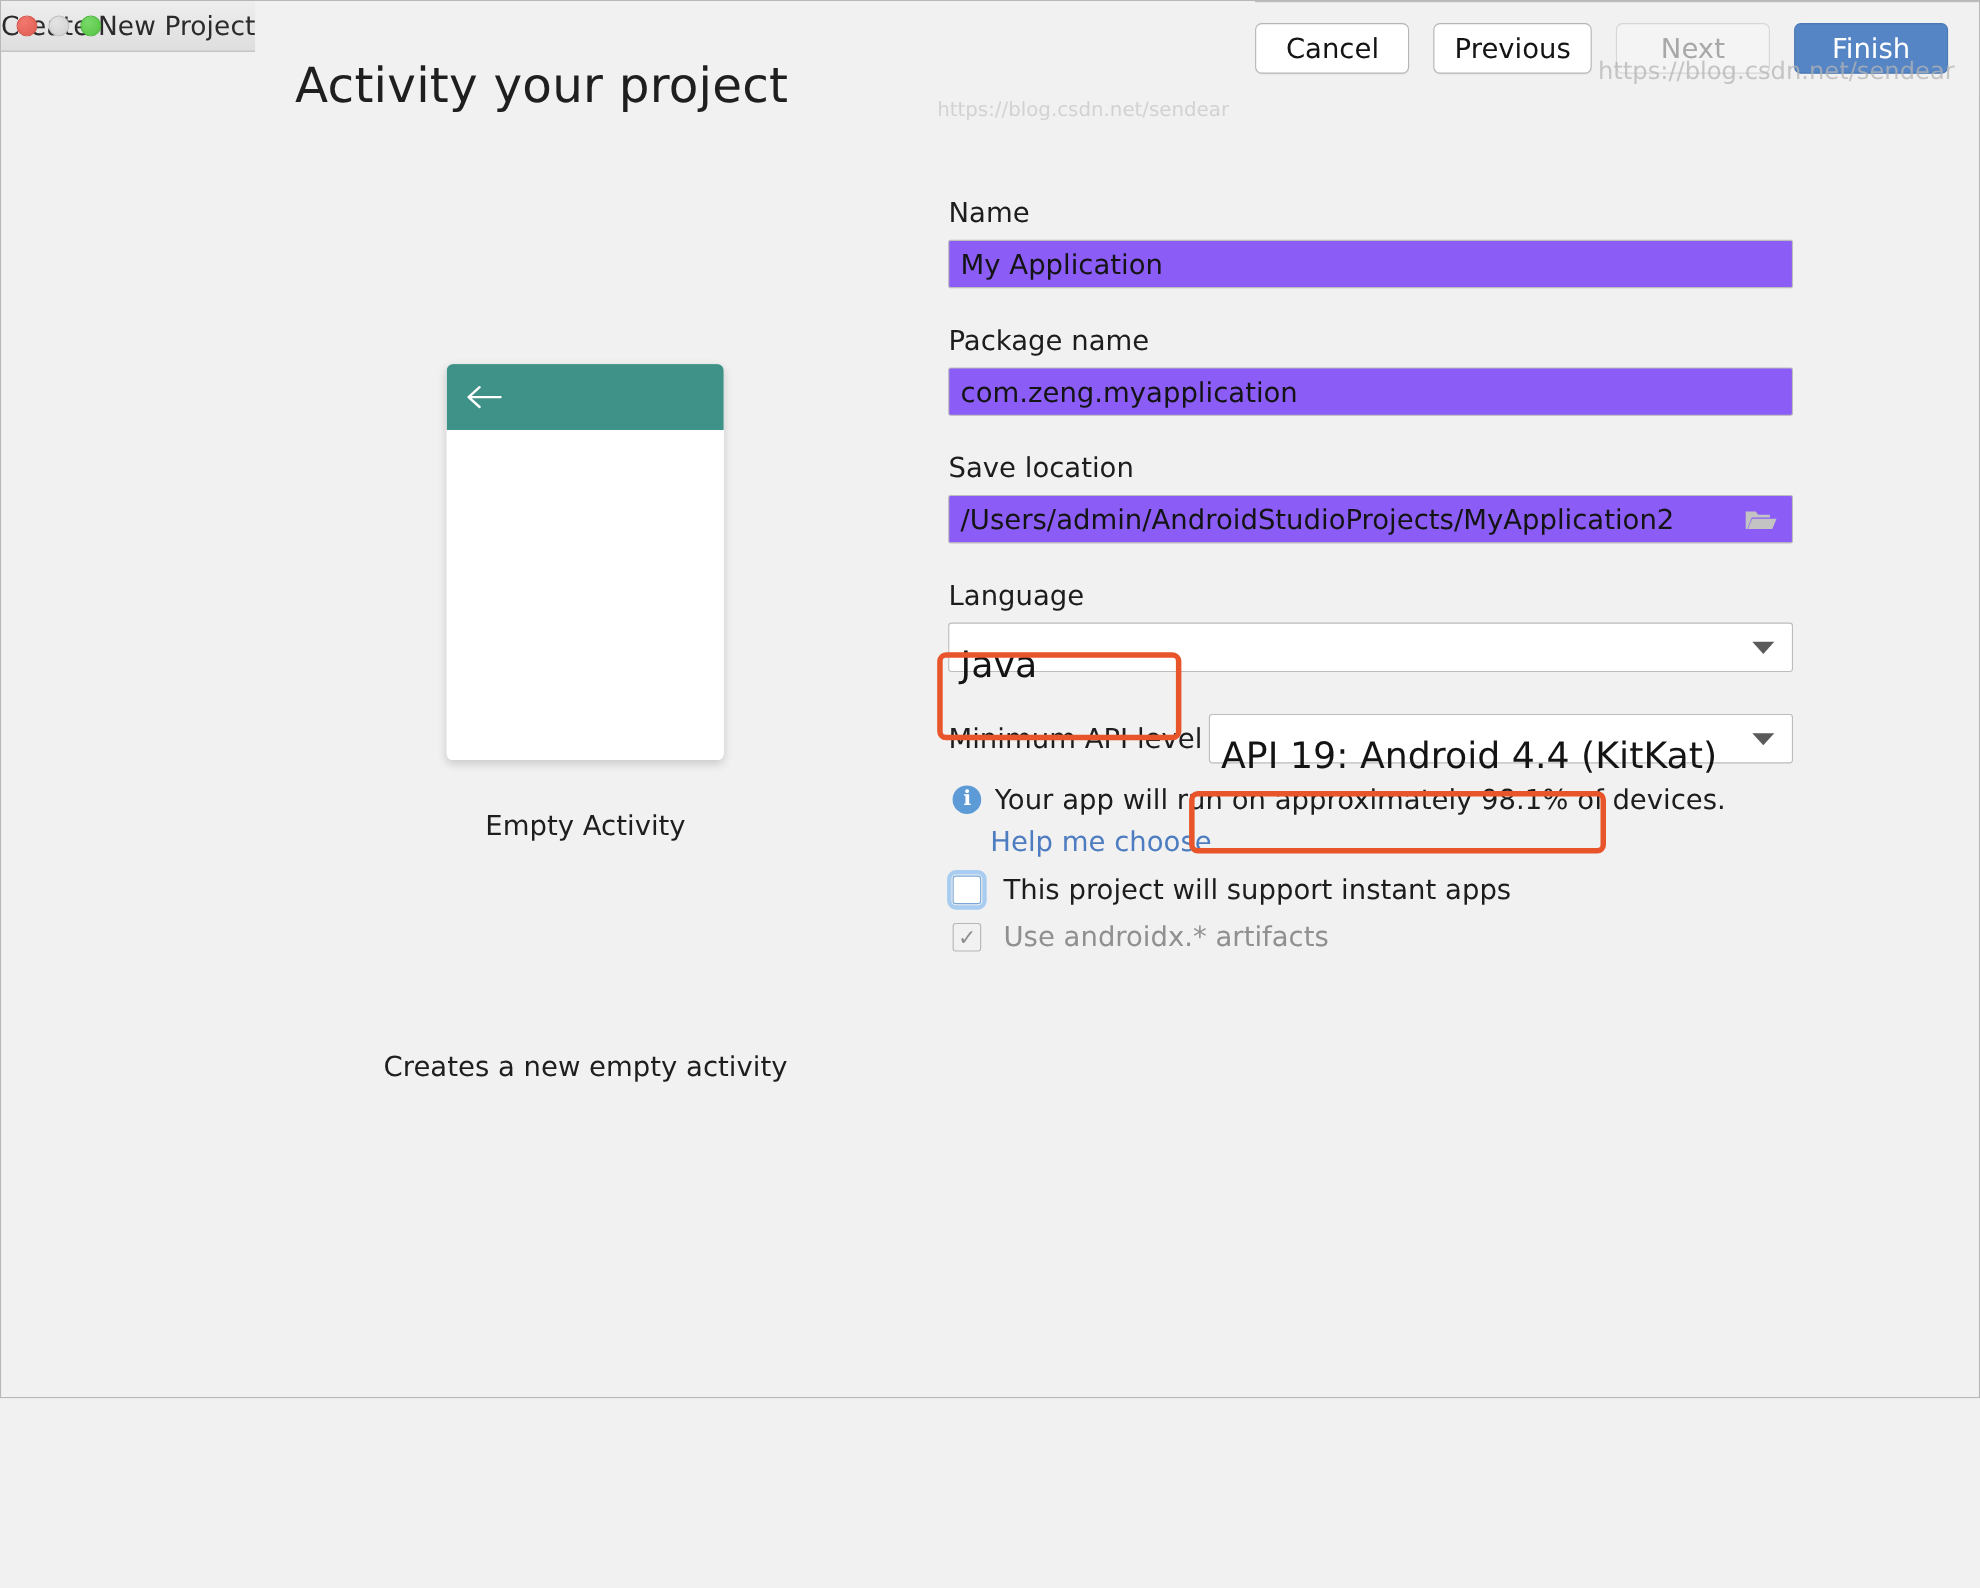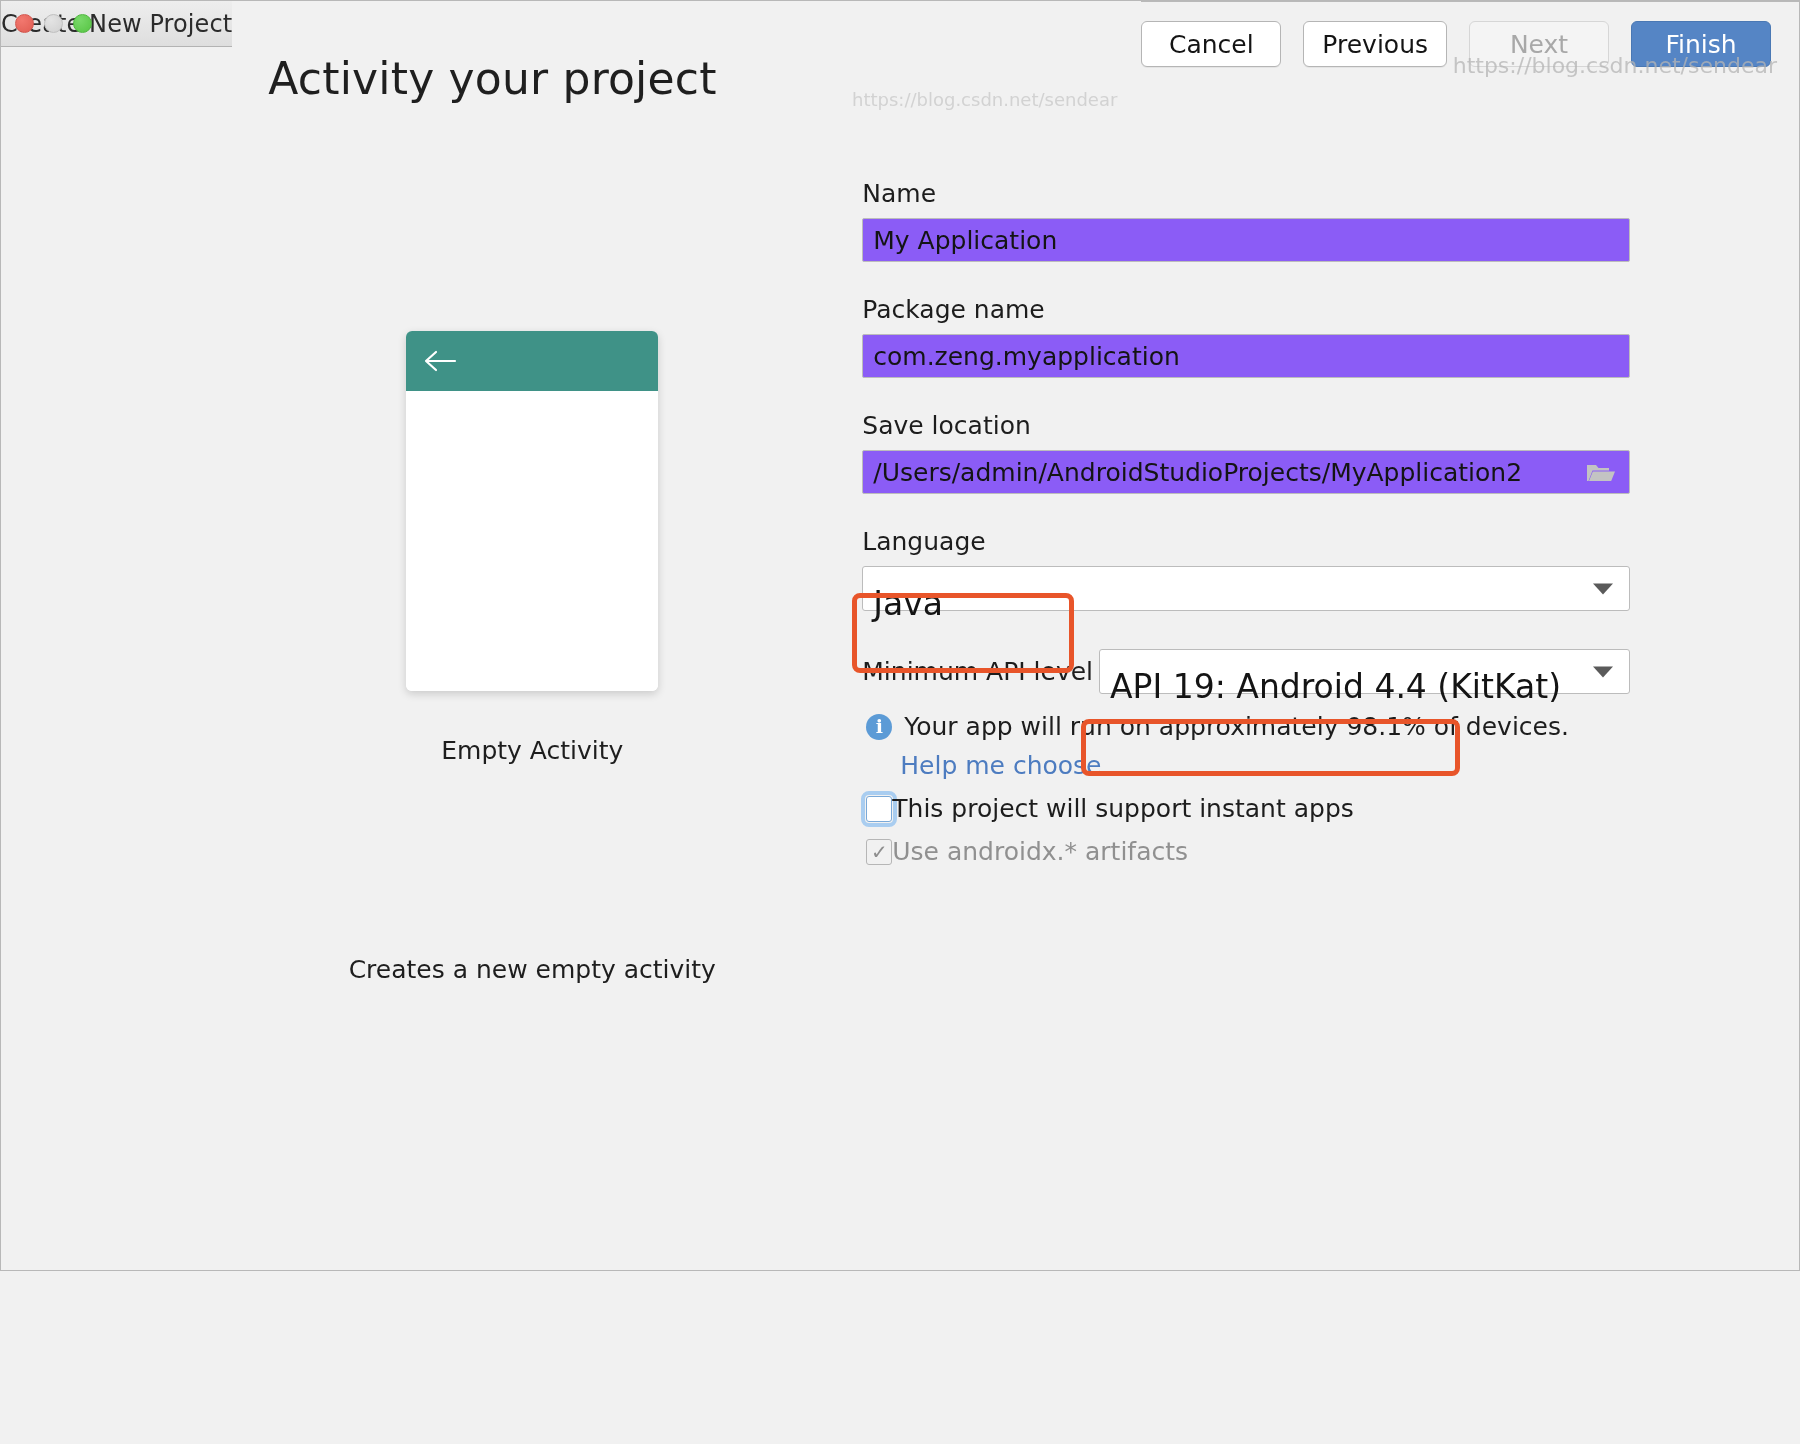--- a/index.html
+++ b/index.html
@@ -233,21 +233,21 @@
     margin-left: 38px;
     margin-top: 10px;
     font-size: 25px;
     color: #4d7cc0;
     cursor: pointer;
   }
 
   .check-row {
     display: flex;
     align-items: center;
-    gap: 0;
+    gap: 20px;
     margin-left: 4px;
     margin-top: 14px;
   }
   .checkbox {
     width: 26px; height: 26px;
     box-sizing: border-box;
     background: #ffffff;
     border: 1px solid #9a9a9a;
     border-radius: 3px;
     flex: 0 0 auto;

